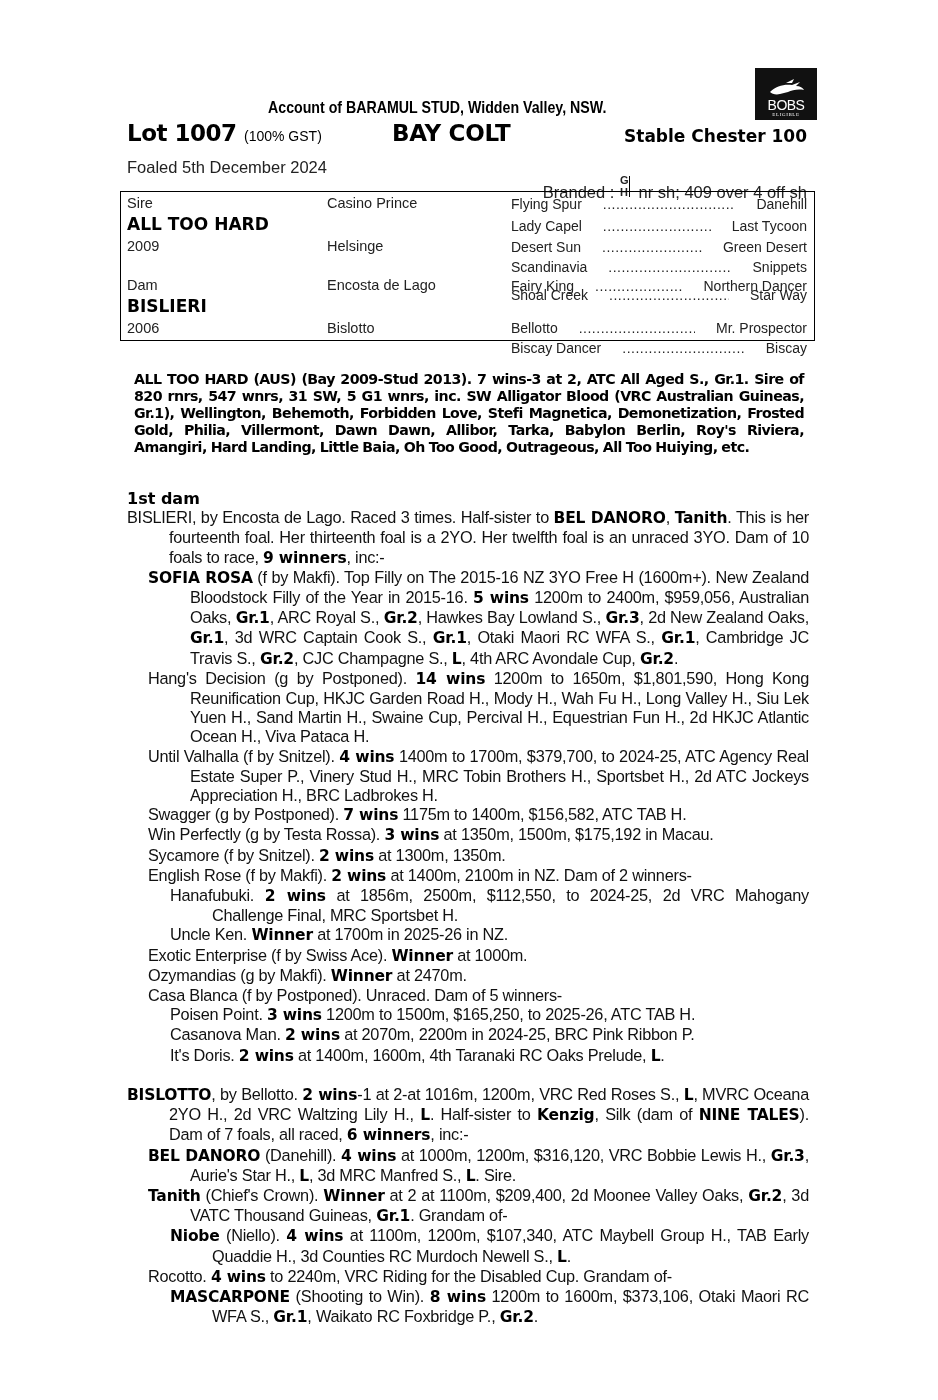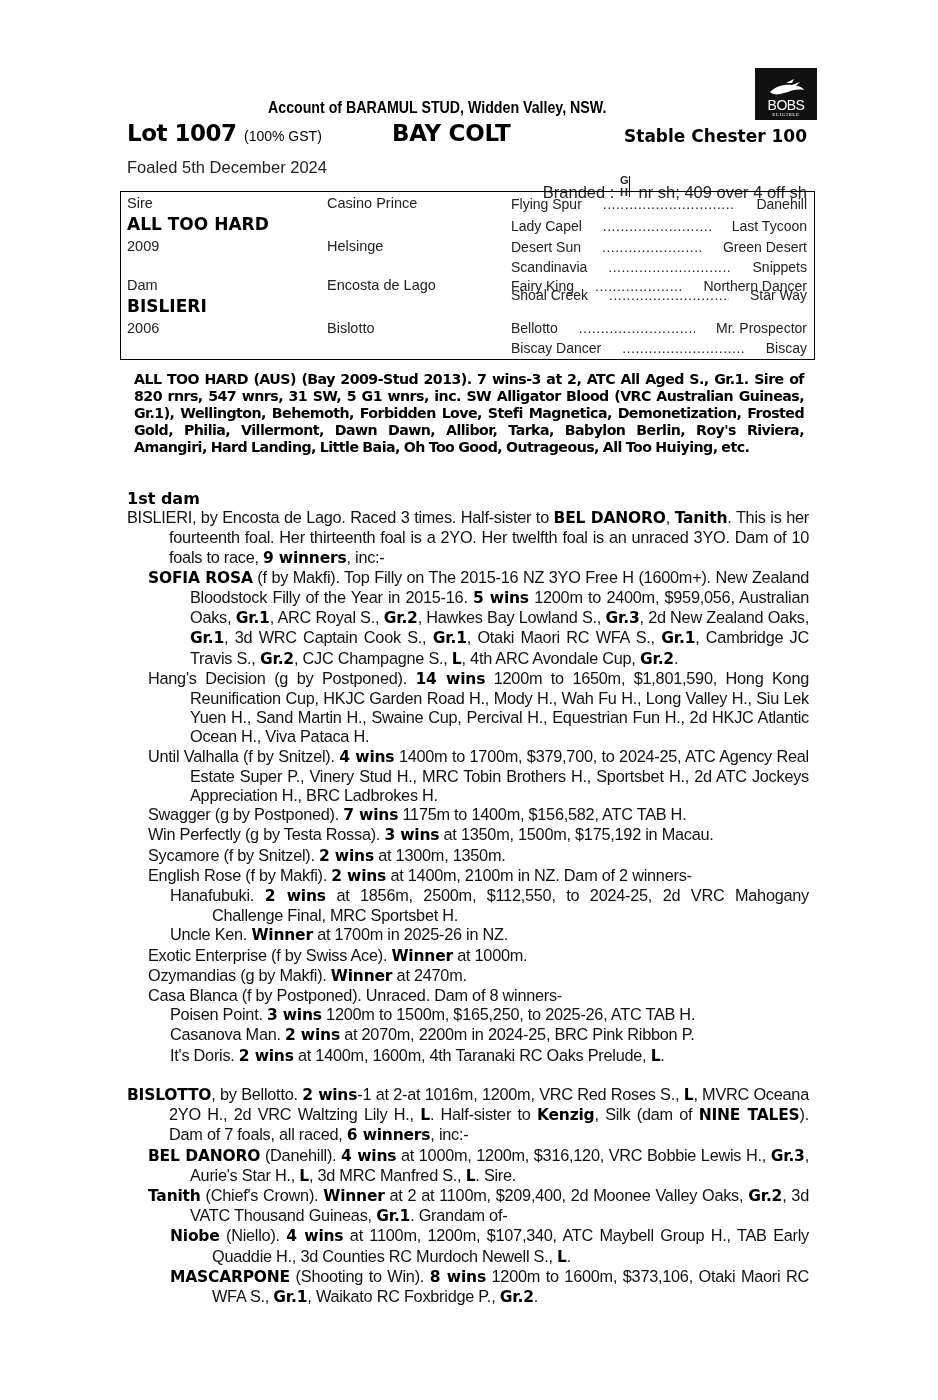--- a/index.html
+++ b/index.html
@@ -21,21 +21,21 @@
          font-size: 23px; white-space: nowrap; letter-spacing: -0.3px; }
   .stable { position: absolute; right: 131px; top: 126px; font-family: "DejaVu Sans", sans-serif; font-weight: bold;
             font-size: 17px; white-space: nowrap; }
   .foaled { position: absolute; left: 127px; top: 158px; font-family: "Liberation Sans", sans-serif; font-size: 16.5px; white-space: nowrap; color:#222; }
   .branded { position: absolute; right: 131px; top: 158px; font-family: "Liberation Sans", sans-serif; font-size: 16.5px; white-space: nowrap; color:#222;margin-top:24px; }
   .brand-mark { display: inline-block; position: relative; width: 11px; height: 18px; vertical-align: -2px; margin: 0 3px 0 1px; }
   .brand-mark .g { position: absolute; left: 0; top: -7px; font-weight: bold; font-size: 11px; line-height: 11px; font-family: "Liberation Sans", sans-serif; }
   .brand-mark .h { position: absolute; left: 0; top: 5px; font-weight: bold; font-size: 11px; line-height: 11px; font-family: "Liberation Sans", sans-serif; }
   .brand-mark .bar { position: absolute; left: 9px; top: -6px; width: 1.5px; height: 21px; background: #000; }
 
-  .pedigree { position: absolute; left: 120px; top: 191px; width: 695px; height: 169px; border: 1.5px solid #000; box-sizing: border-box;
+  .pedigree { position: absolute; left: 120px; top: 191px; width: 695px; height: 150px; border: 1.5px solid #000; box-sizing: border-box;
               font-family: "Liberation Sans", sans-serif; font-size: 14.5px; color: #222; }
   .ped-col1 { position: absolute; left: 6px; top: 0; }
   .ped-col2 { position: absolute; left: 206px; top: 0; }
   .ped-col3 { position: absolute; left: 390px; top: 0; width: 296px; }
   .pc { position: absolute; white-space: nowrap; }
   .ped-big { font-family: "DejaVu Sans", sans-serif; font-weight: bold; font-size: 17px; color: #000; }
   .grand { position: absolute; left: 0; width: 296px; display: flex; font-size: 14px; line-height: 18px; color: #222; gap: 20px; }
   .grand .l { white-space: nowrap; }
   .grand .dots { flex: 1; overflow: hidden; white-space: nowrap; margin: 0 1px; }
   .grand .dots::before { content: "........................................................................................................"; letter-spacing: 0.5px; }
@@ -153,28 +153,29 @@
       <div class="para i1"><span>Hang's Decision (g by Postponed). </span><span class="b">14 wins</span><span> 1200m to 1650m, $1,801,590, Hong Kong Reunification Cup, HKJC Garden Road H., Mody H., Wah Fu H., Long Valley H., Siu Lek Yuen H., Sand Martin H., Swaine Cup, Percival H., Equestrian Fun H., 2d HKJC Atlantic Ocean H., Viva Pataca H.</span></div>
       <div class="para i1"><span>Until Valhalla (f by Snitzel). </span><span class="b">4 wins</span><span> 1400m to 1700m, $379,700, to 2024-25, ATC Agency Real Estate Super P., Vinery Stud H., MRC Tobin Brothers H., Sportsbet H., 2d ATC Jockeys Appreciation H., BRC Ladbrokes H.</span></div>
       <div class="para i1"><span>Swagger (g by Postponed). </span><span class="b">7 wins</span><span> 1175m to 1400m, $156,582, ATC TAB H.</span></div>
       <div class="para i1"><span>Win Perfectly (g by Testa Rossa). </span><span class="b">3 wins</span><span> at 1350m, 1500m, $175,192 in Macau.</span></div>
       <div class="para i1"><span>Sycamore (f by Snitzel). </span><span class="b">2 wins</span><span> at 1300m, 1350m.</span></div>
       <div class="para i1"><span>English Rose (f by Makfi). </span><span class="b">2 wins</span><span> at 1400m, 2100m in NZ. Dam of 2 winners-</span></div>
       <div class="para i2"><span>Hanafubuki. </span><span class="b">2 wins</span><span> at 1856m, 2500m, $112,550, to 2024-25, 2d VRC Mahogany Challenge Final, MRC Sportsbet H.</span></div>
       <div class="para i2"><span>Uncle Ken. </span><span class="b">Winner</span><span> at 1700m in 2025-26 in NZ.</span></div>
       <div class="para i1"><span>Exotic Enterprise (f by Swiss Ace). </span><span class="b">Winner</span><span> at 1000m.</span></div>
       <div class="para i1"><span>Ozymandias (g by Makfi). </span><span class="b">Winner</span><span> at 2470m.</span></div>
-      <div class="para i1"><span>Casa Blanca (f by Postponed). Unraced. Dam of 8 winners-</span></div>
+      <div class="para i1"><span>Casa Blanca (f by Postponed). Unraced. Dam of 5 winners-</span></div>
       <div class="para i2"><span>Poisen Point. </span><span class="b">3 wins</span><span> 1200m to 1500m, $165,250, to 2025-26, ATC TAB H.</span></div>
       <div class="para i2"><span>Casanova Man. </span><span class="b">2 wins</span><span> at 2070m, 2200m in 2024-25, BRC Pink Ribbon P.</span></div>
       <div class="para i2"><span>It's Doris. </span><span class="b">2 wins</span><span> at 1400m, 1600m, 4th Taranaki RC Oaks Prelude, </span><span class="b">L</span><span>.</span></div>
     </div>
 </div>
 
 <div class="body-text" style="top:1085px">
   <div id="second-dam-entries">
       <div class="para i0"><span class="b">BISLOTTO</span><span>, by Bellotto. </span><span class="b">2 wins</span><span>-1 at 2-at 1016m, 1200m, VRC Red Roses S., </span><span class="b">L</span><span>, MVRC Oceana 2YO H., 2d VRC Waltzing Lily H., </span><span class="b">L</span><span>. Half-sister to </span><span class="b">Kenzig</span><span>, Silk (dam of </span><span class="b">NINE TALES</span><span>). Dam of 7 foals, all raced, </span><span class="b">6 winners</span><span>, inc:-</span></div>
       <div class="para i1"><span class="b">BEL DANORO</span><span> (Danehill). </span><span class="b">4 wins</span><span> at 1000m, 1200m, $316,120, VRC Bobbie Lewis H., </span><span class="b">Gr.3</span><span>, Aurie's Star H., </span><span class="b">L</span><span>, 3d MRC Manfred S., </span><span class="b">L</span><span>. Sire.</span></div>
       <div class="para i1"><span class="b">Tanith</span><span> (Chief's Crown). </span><span class="b">Winner</span><span> at 2 at 1100m, $209,400, 2d Moonee Valley Oaks, </span><span class="b">Gr.2</span><span>, 3d VATC Thousand Guineas, </span><span class="b">Gr.1</span><span>. Grandam of-</span></div>
       <div class="para i2"><span class="b">Niobe</span><span> (Niello). </span><span class="b">4 wins</span><span> at 1100m, 1200m, $107,340, ATC Maybell Group H., TAB Early Quaddie H., 3d Counties RC Murdoch Newell S., </span><span class="b">L</span><span>.</span></div>
+      <div class="para i1"><span>Rocotto. </span><span class="b">4 wins</span><span> to 2240m, VRC Riding for the Disabled Cup. Grandam of-</span></div>
       <div class="para i2"><span class="b">MASCARPONE</span><span> (Shooting to Win). </span><span class="b">8 wins</span><span> 1200m to 1600m, $373,106, Otaki Maori RC WFA S., </span><span class="b">Gr.1</span><span>, Waikato RC Foxbridge P., </span><span class="b">Gr.2</span><span>.</span></div>
     </div>
 </div>
 
 </body></html>

